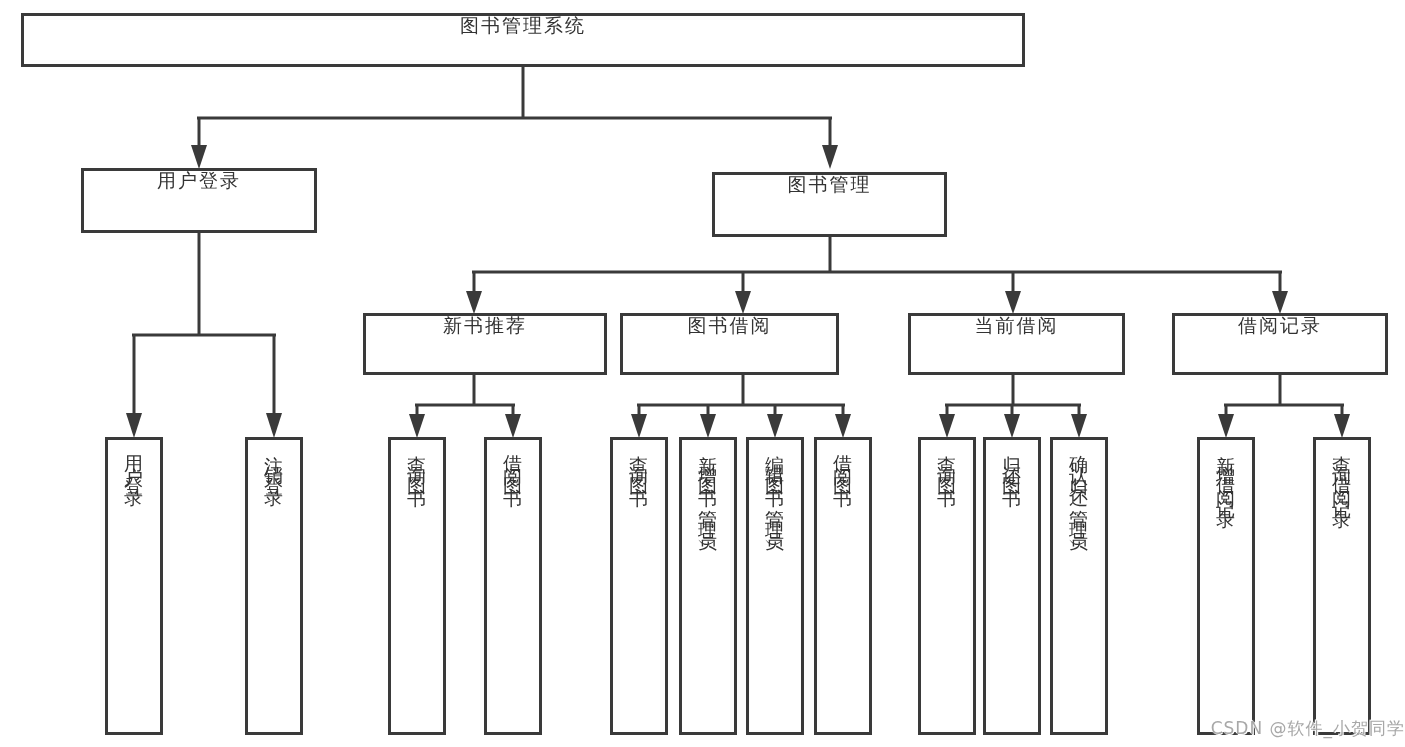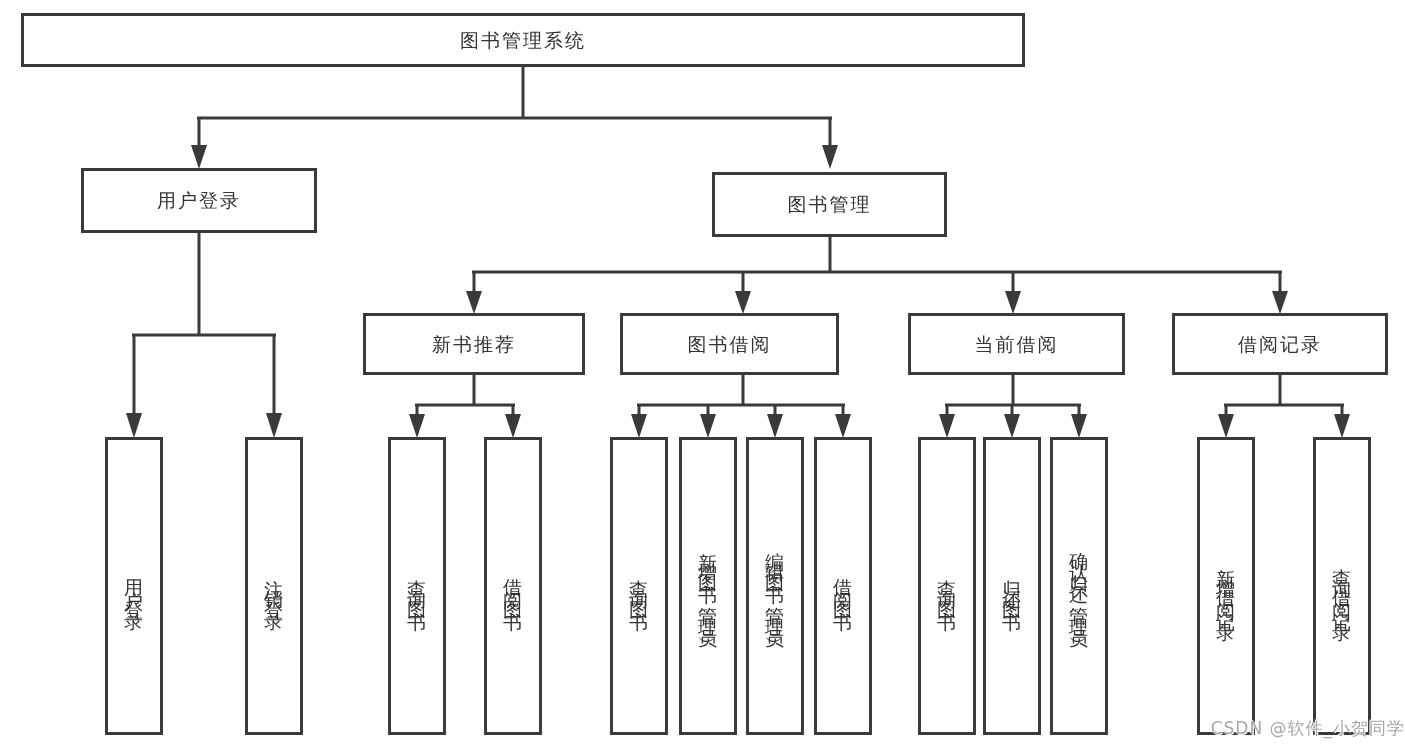--- a/index.html
+++ b/index.html
@@ -19,21 +19,21 @@
     overflow:hidden;
   }
   .wires{position:absolute;left:0;top:0;}
   .wires line{stroke:var(--line);stroke-width:3;}
   .wires polygon{fill:var(--line);}
   .node{
     position:absolute;
     box-sizing:border-box;
     border:3px solid var(--border);
     background:var(--background);
-    display:flex;align-items:center;justify-content:center;
+    display:flex;justify-content:center;
   }
   .node-h span{
     font-size:19px;
     letter-spacing:2px;
     white-space:nowrap;
     line-height:1;
   }
   .node-v span{
     writing-mode:vertical-rl;
     text-orientation:mixed;
@@ -122,21 +122,21 @@
     <span>图书管理系统</span>
   </div>
 
   <div class="node node-h" style="left:81px;top:168px;width:236px;height:65px">
     <span>用户登录</span>
   </div>
   <div class="node node-h" style="left:712px;top:172px;width:235px;height:65px">
     <span>图书管理</span>
   </div>
 
-  <div class="node node-h" style="left:363px;top:313px;width:222px;height:62px">
+  <div class="node node-h" style="left:363px;top:313px;width:244px;height:62px">
     <span>新书推荐</span>
   </div>
   <div class="node node-h" style="left:620px;top:313px;width:219px;height:62px">
     <span>图书借阅</span>
   </div>
   <div class="node node-h" style="left:908px;top:313px;width:217px;height:62px">
     <span>当前借阅</span>
   </div>
   <div class="node node-h" style="left:1172px;top:313px;width:216px;height:62px">
     <span>借阅记录</span>

